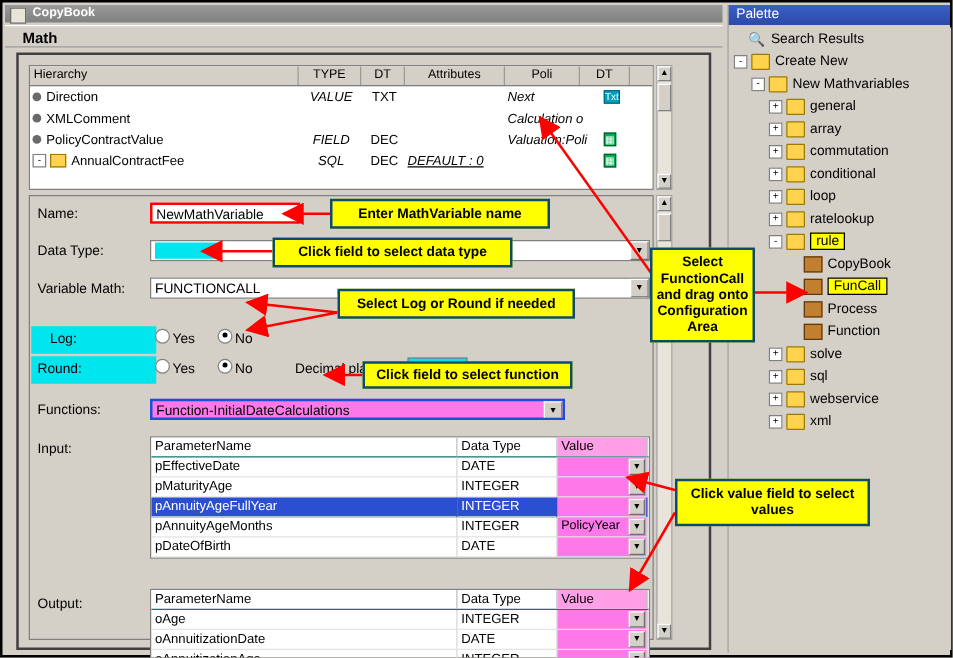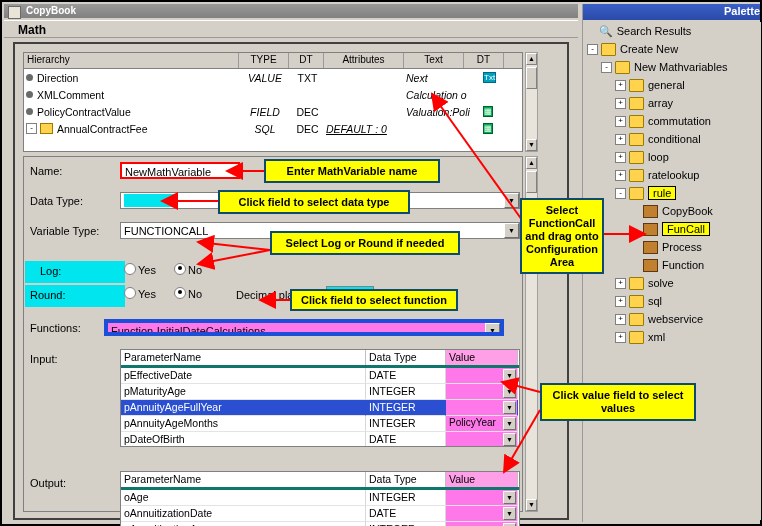--- a/index.html
+++ b/index.html
@@ -200,21 +200,21 @@
   
   .ptable {
     position: absolute;
     background: #fff;
     border: 1px solid #808080;
     box-sizing: border-box;
     overflow: hidden;
   }
   .ptable-head {
     display: flex; height: 15px; background: #fff;
-    border-bottom: 3px solid #0f766e; font-size: 10.5px;
+    border-bottom: 1px solid #0f766e; font-size: 10.5px;
   }
   .ptable-head div { padding: 1px 3px; box-sizing: border-box; border-right: 1px solid #c0c0c0; }
   .pc-name { width: 245px; }
   .pc-type { width: 80px; }
   .pc-val  { width: 72px; background: #ff9fe8; }
   .prow { display: flex; height: 16px; font-size: 10.5px; align-items: stretch; }
   .prow > div { padding: 1px 3px; box-sizing: border-box; border-right: 1px solid #d8d8d8; border-bottom: 1px solid #e4e4e4; overflow: hidden; white-space: nowrap; }
   .prow .pc-val { background: #ff78ea; position: relative; padding: 0; }
   .prow .pc-val .arrowbox {
     position: absolute; right: 1px; top: 1px; width: 13px; height: 13px;
@@ -230,22 +230,22 @@
     position: absolute;
     left: 580px; top: 2px;
     width: 178px; height: 518px;
     background: #d4d0c8;
     box-sizing: border-box;
     border-left: 1px solid #9a9a9a;
   }
   .palette-title {
     height: 16px;
     background: linear-gradient(to bottom, #3a5fc8, #2a4aa8);
-    color: #fff; font-weight: bold; font-size: 11px;
-    padding: 1px 0 0 6px; box-sizing: border-box; text-align: right;
+    color: #fff; font-weight: normal; font-size: 11px;
+    padding: 1px 0 0 6px; box-sizing: border-box;
   }
   .tree {
     position: absolute; left: 0; top: 18px;
     width: 178px; height: 498px;
     background: #d4d0c8;
     font-size: 11px;
     overflow: hidden;
   }
   .tnode {
     display: flex; align-items: center; height: 18px;
@@ -308,21 +308,21 @@
     <div class="mathbar">Math</div>
 
     <div class="form-area">
 
       <div class="hier">
         <div class="hier-head">
           <div class="hc-name">Hierarchy</div>
           <div class="hc-type">TYPE</div>
           <div class="hc-dt">DT</div>
           <div class="hc-attr">Attributes</div>
-          <div class="hc-text">Text</div>
+          <div class="hc-text">Poli</div>
           <div class="hc-dt2">DT</div>
         </div>
 
         <div class="hier-row">
           <div class="cell cname indent1">
             <span class="node-dot"></span>
             <span>Direction</span>
           </div>
           <div class="cell ctype">VALUE</div>
           <div class="cell cdt">TXT</div>
@@ -388,21 +388,21 @@
 
         <div class="lbl" style="left:6px;top:8px;">Name:</div>
         <div class="field" style="left:96px;top:5px;width:120px;border:2px solid #ff0000;">NewMathVariable</div>
 
         <div class="lbl" style="left:6px;top:38px;">Data Type:</div>
         <div class="field combo" style="left:96px;top:35px;width:400px;position:absolute;">
           <span class="hl-cyan" style="display:inline-block;width:52px;height:13px;"></span>
           <span class="arrowbox">▼</span>
         </div>
 
-        <div class="lbl" style="left:6px;top:68px;">Variable Type:</div>
+        <div class="lbl" style="left:6px;top:68px;">Variable Math:</div>
         <div class="field combo" style="left:96px;top:65px;width:400px;">
           <span>FUNCTIONCALL</span>
           <span class="arrowbox">▼</span>
         </div>
 
         <div class="lbl" style="left:16px;top:108px;">Log:</div>
         <div class="row" style="left:100px;top:106px;">
           <span><span class="radio"></span><span>Yes</span></span>
           <span style="display:inline-block;width:12px;"></span>
           <span><span class="radio sel"></span><span>No</span></span>
@@ -411,21 +411,21 @@
         <div class="lbl" style="left:6px;top:132px;">Round:</div>
         <div class="row" style="left:100px;top:130px;">
           <span><span class="radio"></span><span>Yes</span></span>
           <span style="display:inline-block;width:12px;"></span>
           <span><span class="radio sel"></span><span>No</span></span>
         </div>
         <div class="lbl" style="left:212px;top:132px;">Decimal places:</div>
         <div class="field hl-cyan" style="left:302px;top:129px;width:48px;"></div>
 
         <div class="lbl" style="left:6px;top:165px;">Functions:</div>
-        <div class="field combo hl-pink" style="left:80px;top:162px;width:400px;border:4px solid #1d4ed8;">
+        <div class="field combo hl-pink" style="left:96px;top:162px;width:332px;border:2px solid #1d4ed8;">
           <span>Function-InitialDateCalculations</span>
           <span class="arrowbox">▼</span>
         </div>
 
         <div class="lbl" style="left:6px;top:196px;">Input:</div>
         <div class="ptable" style="left:96px;top:192px;width:400px;height:98px;">
           <div class="ptable-head">
             <div class="pc-name">ParameterName</div>
             <div class="pc-type">Data Type</div>
             <div class="pc-val">Value</div>

